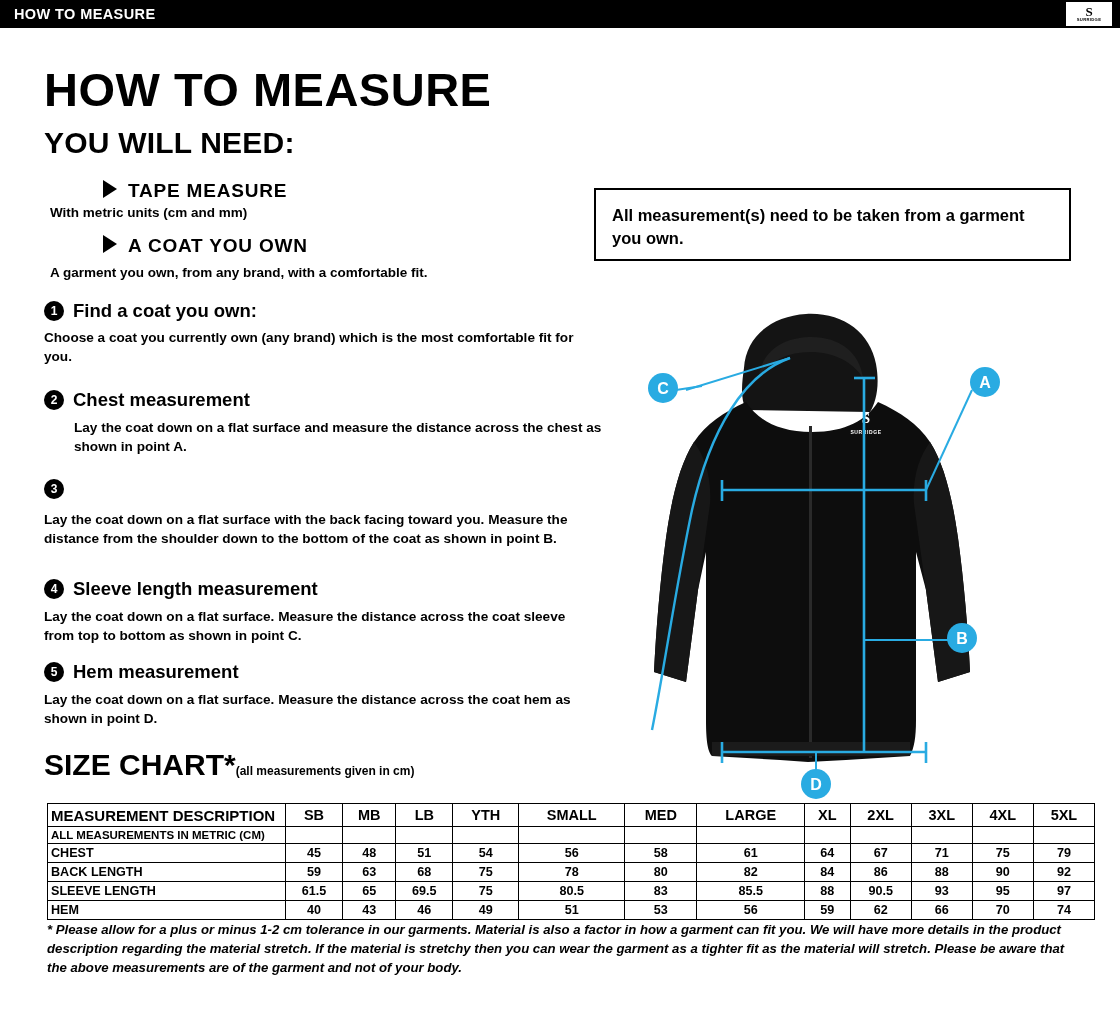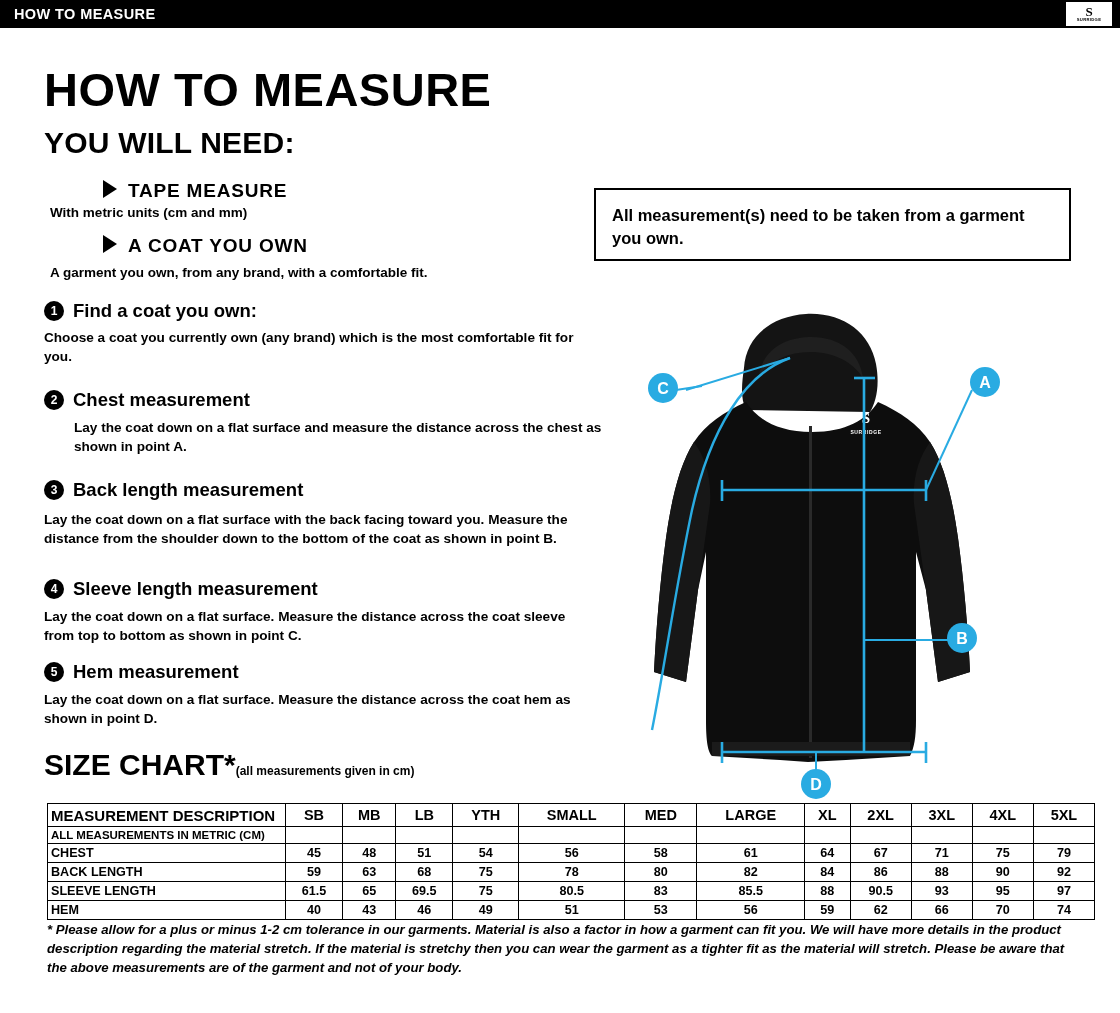--- a/index.html
+++ b/index.html
@@ -242,21 +242,20 @@
 <div class="step-body" style="top:328px;">Choose a coat you currently own (any brand) which is the most comfortable fit for you.</div>
 
 <div class="step-head" style="top:389px;">
   <span class="badge">2</span>
   <span class="step-title">Chest measurement</span>
 </div>
 <div class="step-body" style="top:418px;margin-left:30px;">Lay the coat down on a flat surface and measure the distance across the chest as shown in point A.</div>
 
 <div class="step-head" style="top:479px;">
   <span class="badge">3</span>
-  <span class="step-title">Back length measurement</span>
 </div>
 <div class="step-body" style="top:510px;">Lay the coat down on a flat surface with the back facing toward you. Measure the distance from the shoulder down to the bottom of the coat as shown in point B.</div>
 
 <div class="step-head" style="top:578px;">
   <span class="badge">4</span>
   <span class="step-title">Sleeve length measurement</span>
 </div>
 <div class="step-body" style="top:607px;">Lay the coat down on a flat surface. Measure the distance across the coat sleeve from top to bottom as shown in point C.</div>
 
 <div class="step-head" style="top:661px;">

